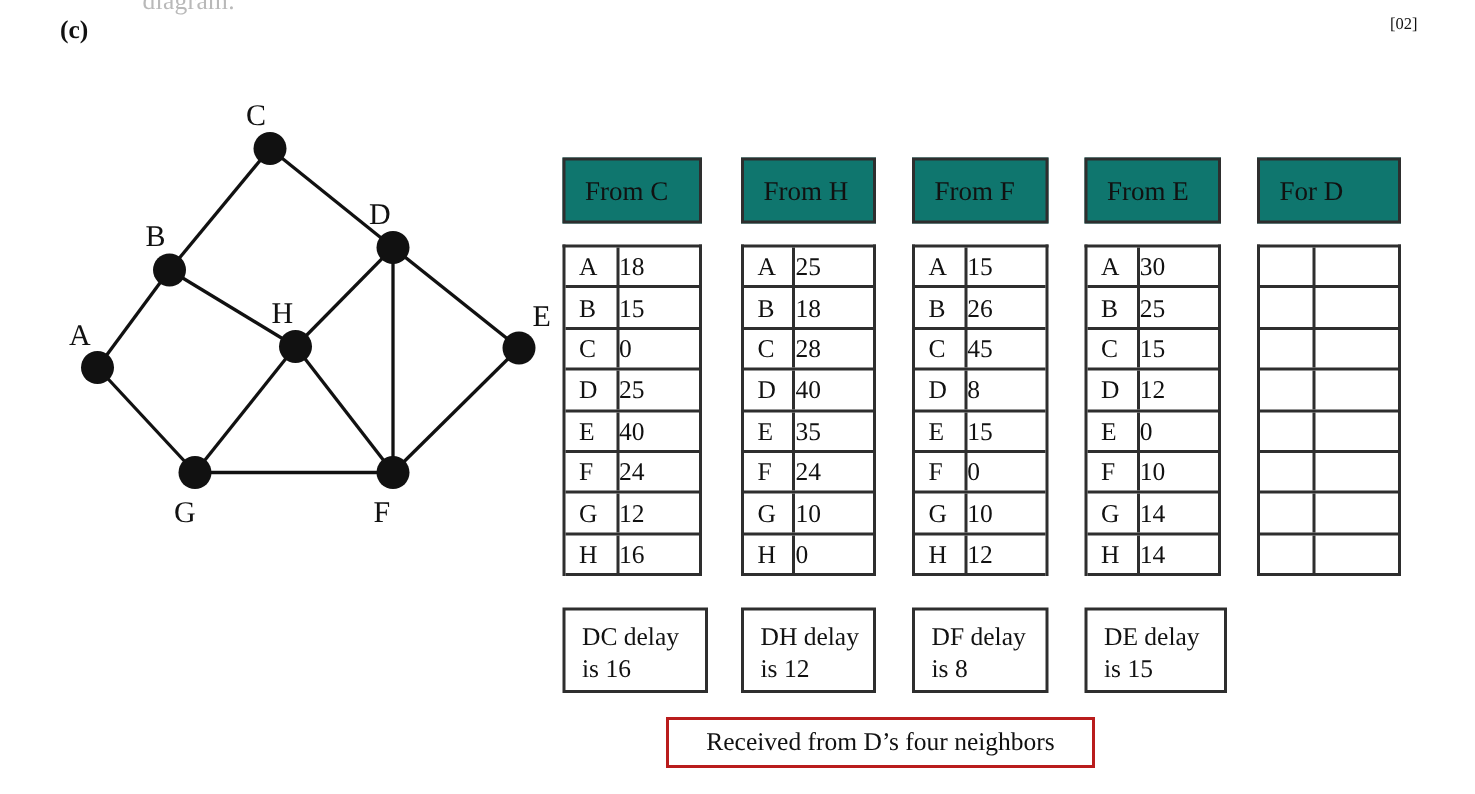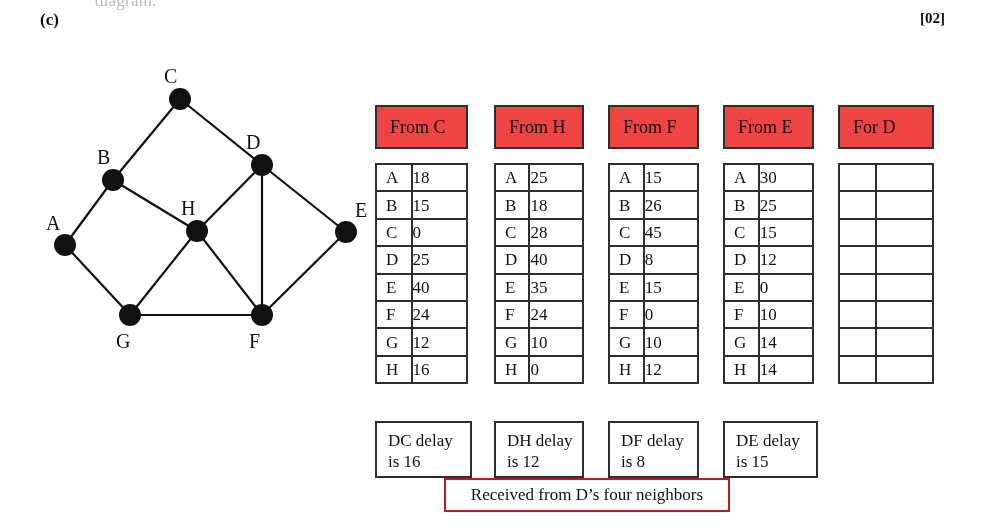--- a/index.html
+++ b/index.html
@@ -39,22 +39,22 @@
     position: absolute;
     left: 0;
     top: 0;
     font-weight: bold;
     font-size: 17px;
   }
   .q-marks {
     position: absolute;
     right: 0;
     top: 0;
-    font-weight: bold;
-    font-size: 15px;
+    font-weight: normal;
+    font-size: 11px;
   }
   .q-body {
     margin-left: 50px;
     margin-right: 58px;
     font-size: 17.5px;
     line-height: 23px;
   }
   .q-line1 {
     text-align: justify;
     text-align-last: justify;
@@ -94,21 +94,21 @@
     position: absolute;
   }
   .vec-head {
     border: 2px solid #2e2e2e;
     height: 44px;
     box-sizing: border-box;
     display: flex;
     align-items: center;
     padding-left: 13px;
     font-size: 18px;
-    background: #ef4444;
+    background: #0f766e;
     margin-bottom: 14px;
   }
   .vec-body {
     border: 2px solid #2e2e2e;
     border-bottom: none;
     background: #fff;
     box-sizing: border-box;
   }
   .vec-row {
     display: flex;
@@ -138,21 +138,20 @@
 
   
   .delay-box {
     position: absolute;
     border: 2px solid #2e2e2e;
     box-sizing: border-box;
     background: #fff;
     padding: 7px 0 0 11px;
     font-size: 17px;
     line-height: 21px;
-    margin-top: 16px;
   }
   .delay-line { display: block; white-space: nowrap; }
 
   
   #caption-box {
     position: absolute;
     border: 2px solid #b91c1c;
     box-sizing: border-box;
     background: #fff;
     display: flex;

